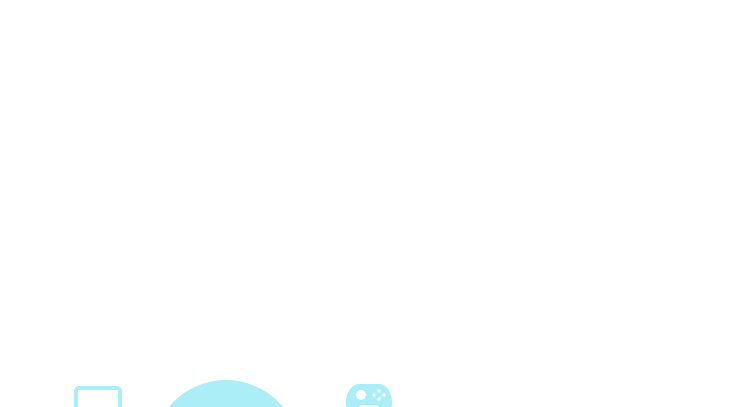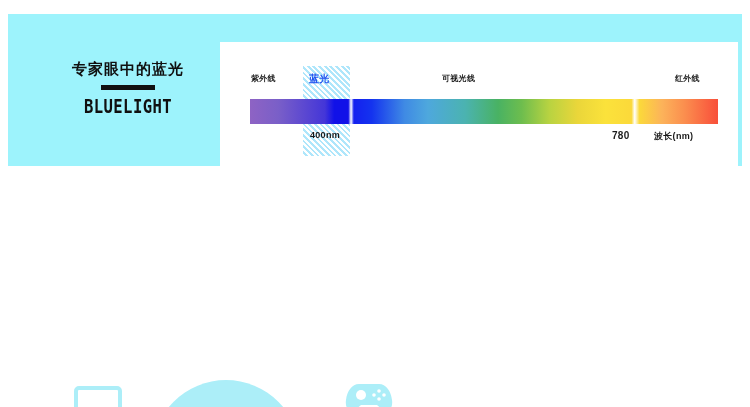--- a/index.html
+++ b/index.html
@@ -99,45 +99,20 @@
   .bubble-text{
     position:absolute;left:152px;top:204px;width:148px;height:148px;
     text-align:center;
   }
 </style>
 </head>
 <body>
 
 <div class="stage">
 
-  <div class="banner">
-
-    <div class="brand">
-      <div class="brand-cn">专家眼中的蓝光</div>
-      <div class="brand-rule"></div>
-      <div class="brand-en">BLUELIGHT</div>
-    </div>
-
-    <div class="spec-panel">
-      <div class="spec-inner">
-
-        <div class="blue-band"></div>
-        <div class="spec-bar"></div>
-
-        <div class="lbl lbl-uv">紫外线</div>
-        <div class="lbl lbl-blue">蓝光</div>
-        <div class="lbl lbl-vis">可视光线</div>
-        <div class="lbl lbl-ir">红外线</div>
-        <div class="lbl lbl-400">400nm</div>
-        <div class="lbl lbl-780">780</div>
-        <div class="lbl lbl-wl">波长(nm)</div>
-
-      </div>
-    </div>
-  </div>
 
   <div class="bottom">
 
     <svg class="cyan-icon" style="left:74px;top:210px;" width="48" height="40" viewBox="0 0 48 40">
       <rect x="2" y="2" width="44" height="28" rx="3" fill="none" stroke="#aceef8" stroke-width="4"></rect>
       <circle cx="24" cy="24" r="2" fill="#aceef8"></circle>
       <rect x="18" y="32" width="12" height="4" fill="#aceef8"></rect>
       <rect x="12" y="35" width="24" height="3" rx="1.5" fill="#aceef8"></rect>
     </svg>
 

